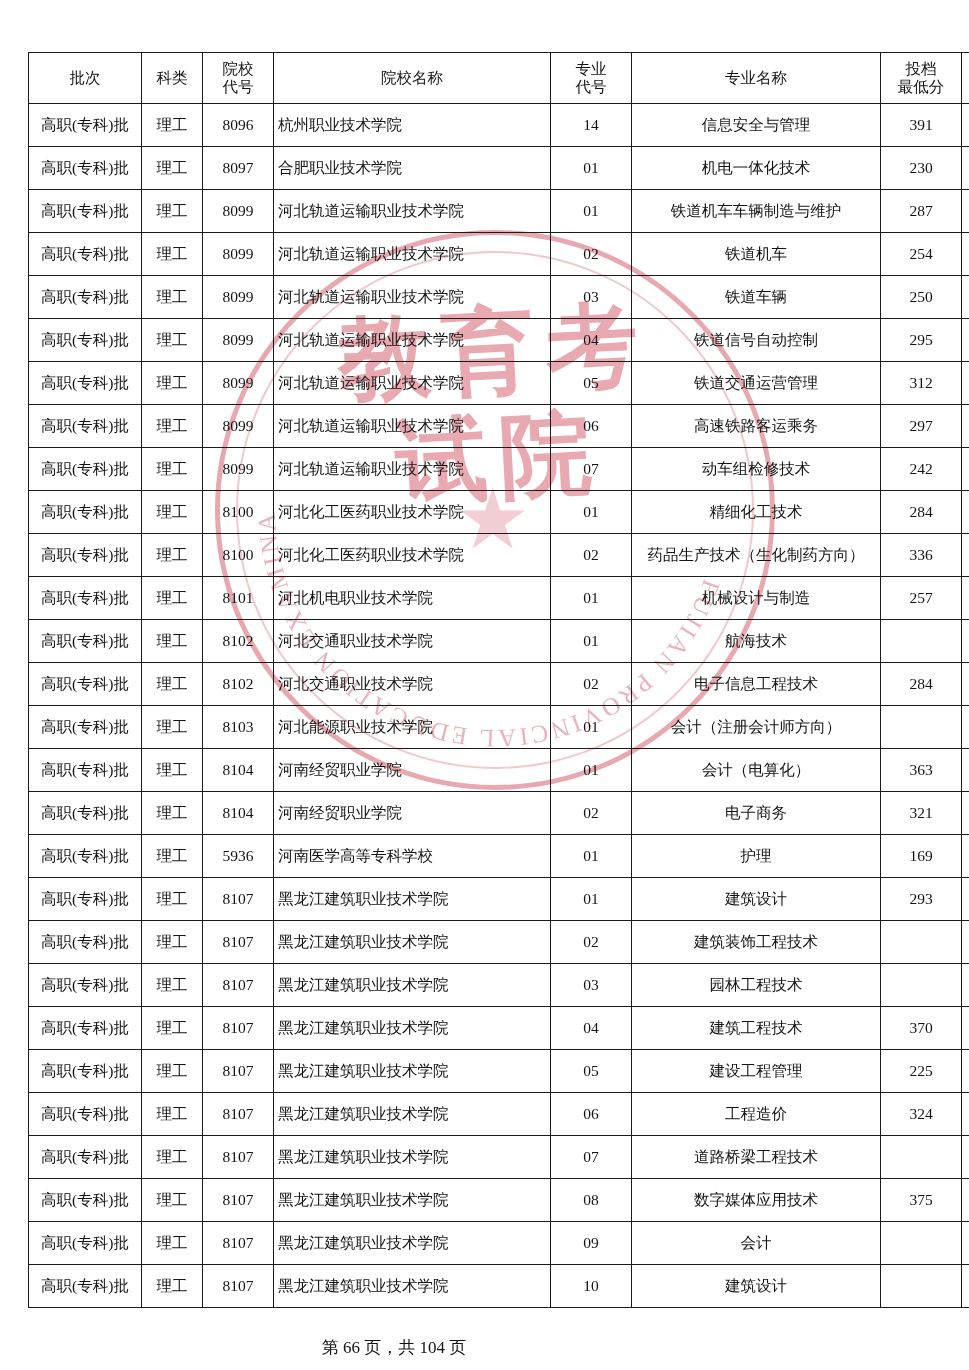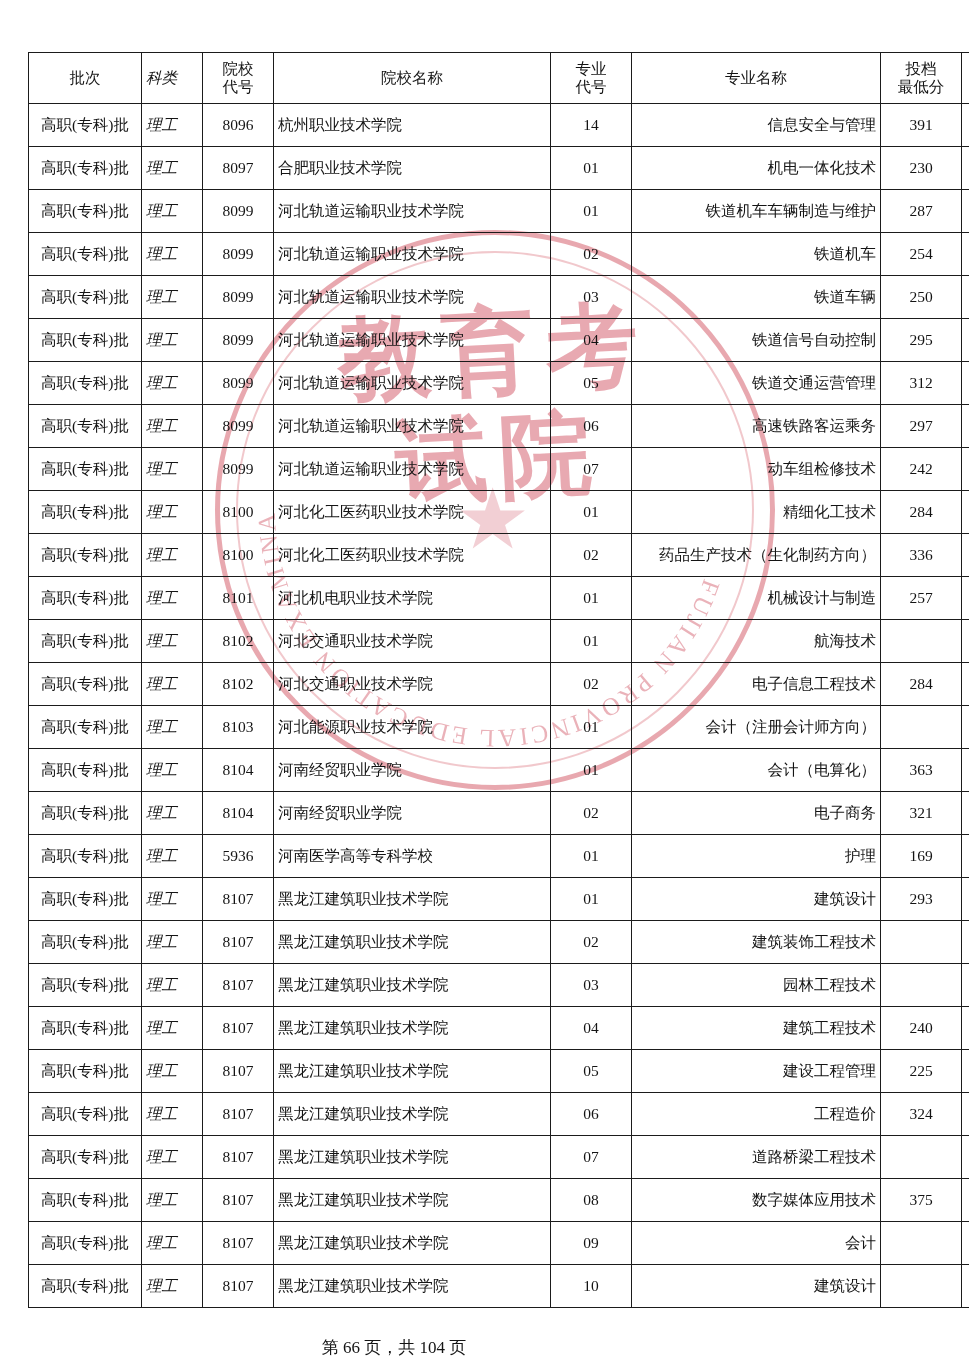--- a/index.html
+++ b/index.html
@@ -105,25 +105,25 @@
   thead th {
     text-align: center;
     font-weight: normal;
     height: 50px;
     vertical-align: middle;
     font-size: 16px;
   }
   thead th .two-line { display: block; line-height: 1.15; }
   tbody td { height: 42px; vertical-align: middle; }
   .c-batch  { width: 104px; text-align: center; }
-  .c-kelei  { width: 52px;  text-align: left; font-style: italic; }
+  .c-kelei  { width: 52px;  text-align: center; }
   .c-code   { width: 62px;  text-align: center; margin-left: 29px; }
   .c-school { width: 268px; text-align: left; padding-left: 7px; }
   .c-major-code { width: 72px; text-align: center; }
-  .c-major  { width: 240px; text-align: right; padding-left: 7px; }
+  .c-major  { width: 240px; text-align: center; padding-left: 7px; }
   .c-score  { width: 72px;  text-align: center; }
   .c-note   { width: 76px;  text-align: center; font-size: 14px; line-height: 1.12; }
   .c-note span { display: block; }
   .footer {
     position: absolute;
     left: 0;
     top: 1336px;
     width: 788px;
     text-align: center;
     font-size: 17px;
@@ -405,21 +405,21 @@
             <span>无生源</span>
           </td>
         </tr>
         <tr>
           <td class="c-batch">高职(专科)批</td>
           <td class="c-kelei">理工</td>
           <td class="c-code">8107</td>
           <td class="c-school">黑龙江建筑职业技术学院</td>
           <td class="c-major-code">04</td>
           <td class="c-major">建筑工程技术</td>
-          <td class="c-score">240</td>
+          <td class="c-score">370</td>
           <td class="c-note"></td>
         </tr>
         <tr>
           <td class="c-batch">高职(专科)批</td>
           <td class="c-kelei">理工</td>
           <td class="c-code">8107</td>
           <td class="c-school">黑龙江建筑职业技术学院</td>
           <td class="c-major-code">05</td>
           <td class="c-major">建设工程管理</td>
           <td class="c-score">225</td>

